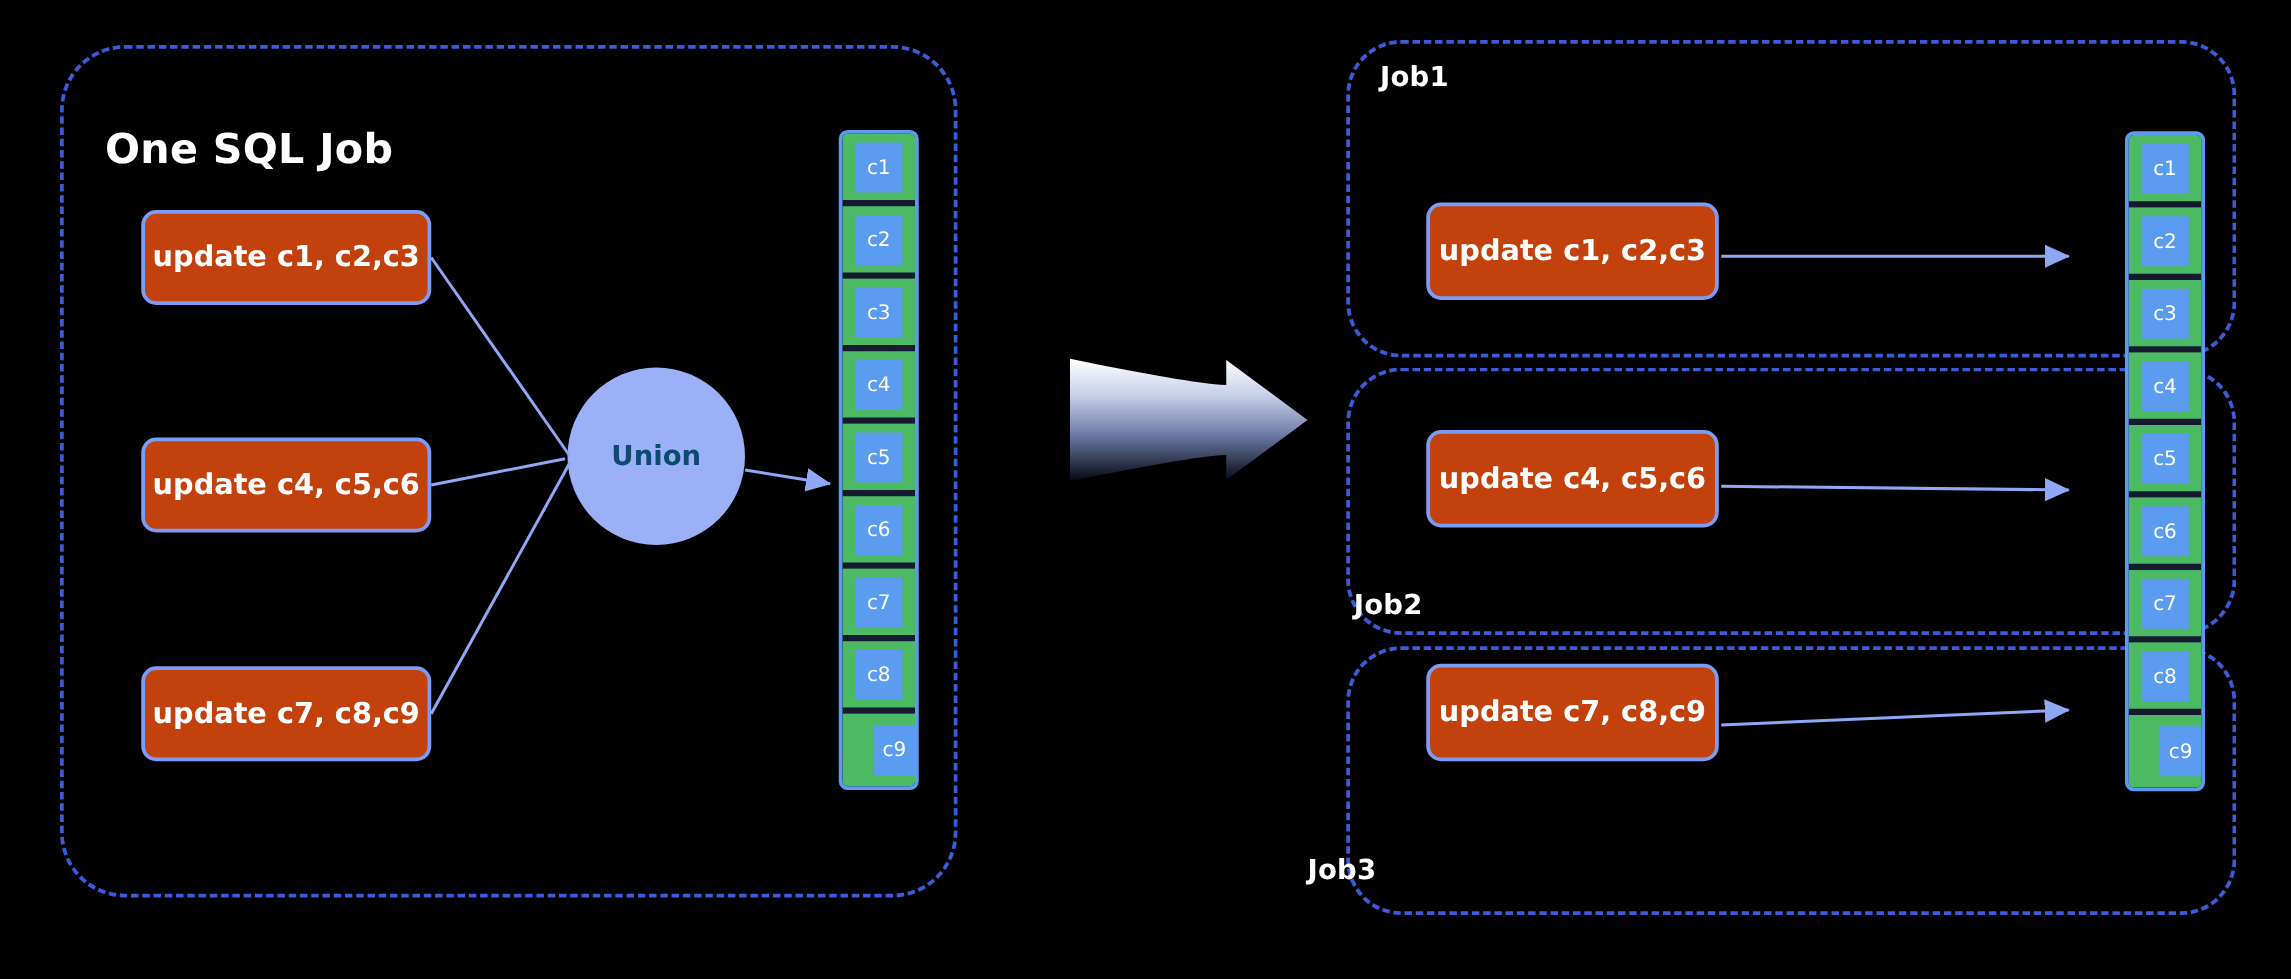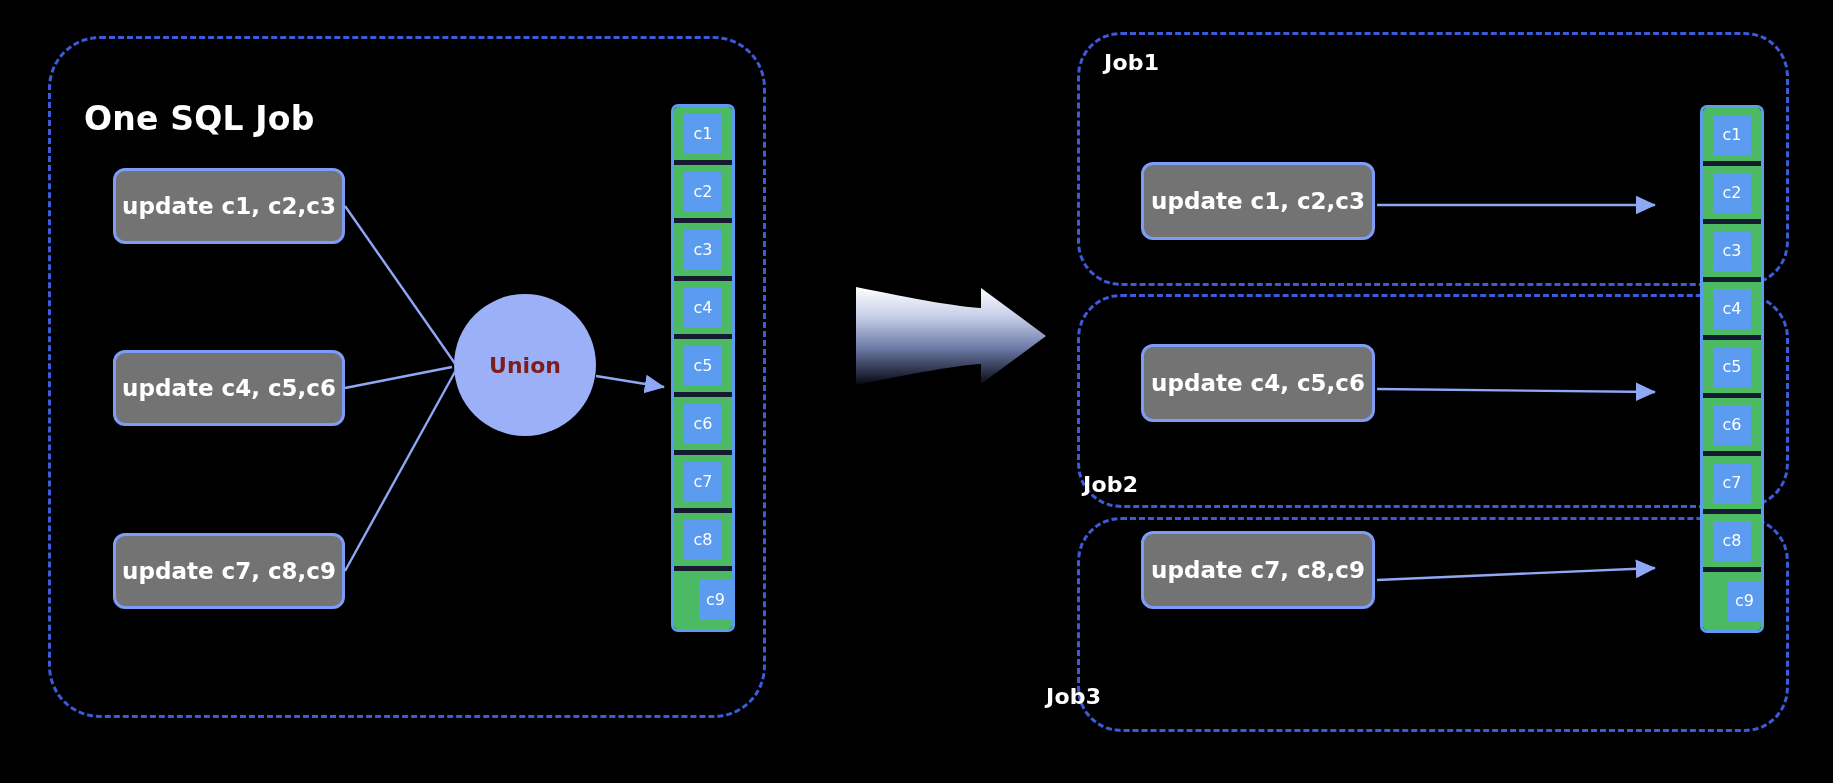--- a/index.html
+++ b/index.html
@@ -30,21 +30,21 @@
     letter-spacing:.2px;white-space:nowrap;
   }
   #title-left{left:84px;top:55px;font-size:33px;margin-top:44px;}
   #title-job1{left:1104px;top:50px;}
   #title-job2{left:1083px;top:472px;}
   #title-job3{left:1046px;top:684px;}
 
   
   .op-box{
     position:absolute;
-    background:#737373;
+    background:#c2410c;
     border:3px solid #7d9cf5;
     border-radius:12px;
     box-sizing:border-box;
     display:flex;align-items:center;justify-content:center;
     color:#ffffff;font-size:23px;font-weight:700;
     white-space:nowrap;
     z-index:4;
   }
   #op-l1{left:113px;top:168px;width:232px;height:76px;}
   #op-l2{left:113px;top:350px;width:232px;height:76px;}
@@ -52,21 +52,21 @@
   #op-r1{left:1141px;top:162px;width:234px;height:78px;}
   #op-r2{left:1141px;top:344px;width:234px;height:78px;}
   #op-r3{left:1141px;top:531px;width:234px;height:78px;}
 
   
   #union-node{
     position:absolute;left:454px;top:294px;width:142px;height:142px;
     border-radius:50%;
     background:#9bb0f7;
     display:flex;align-items:center;justify-content:center;
-    color:#7f1d1d;font-size:22px;font-weight:700;
+    color:#0c4a6e;font-size:22px;font-weight:700;
     z-index:3;
   }
 
   
   .col-stack{
     position:absolute;
     width:58px;
     border:3px solid #5b9bf0;
     border-radius:7px;
     box-sizing:content-box;

